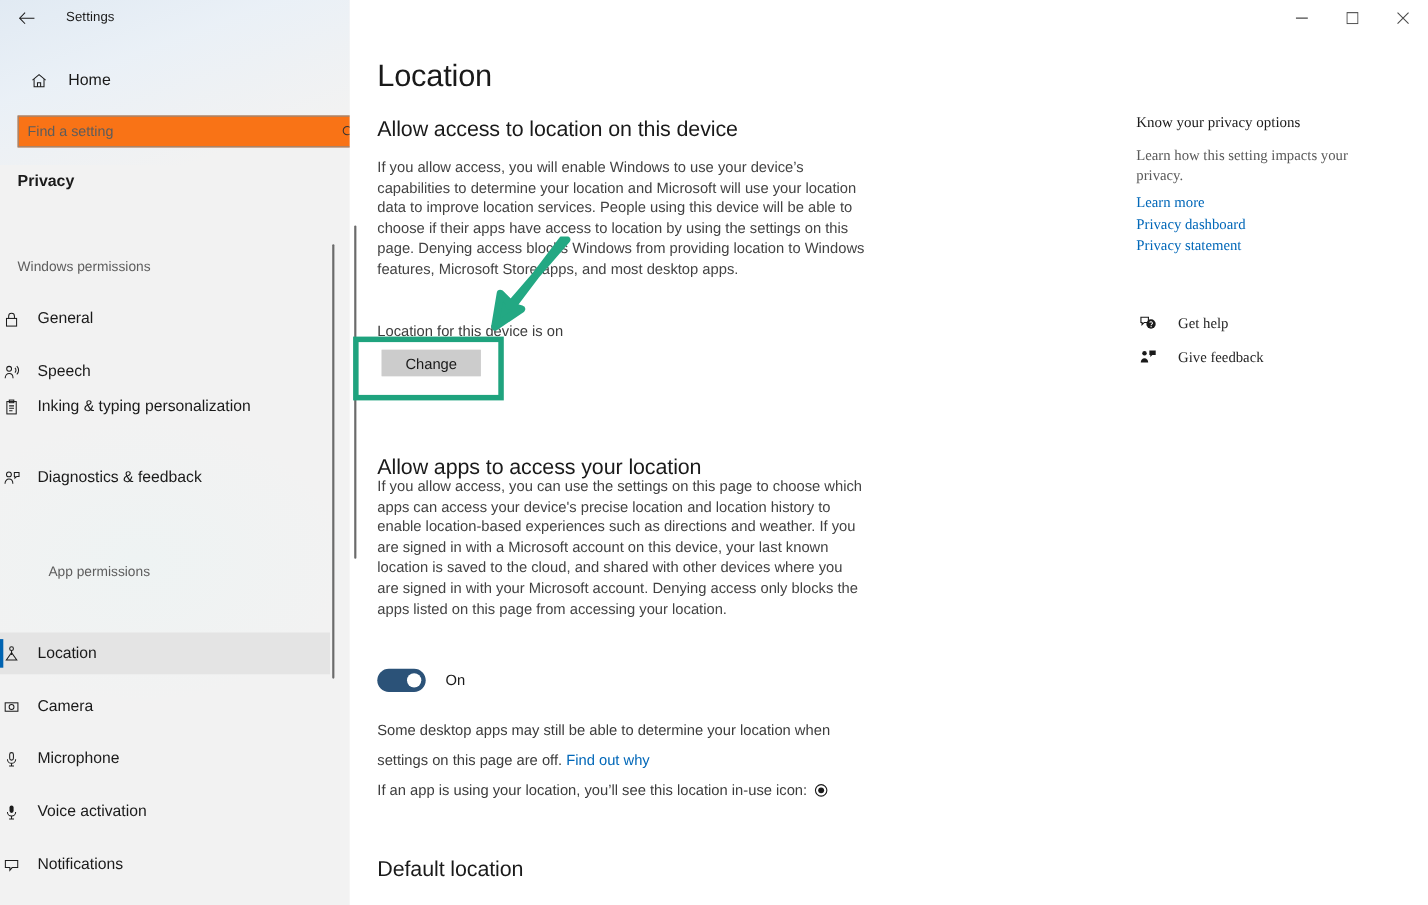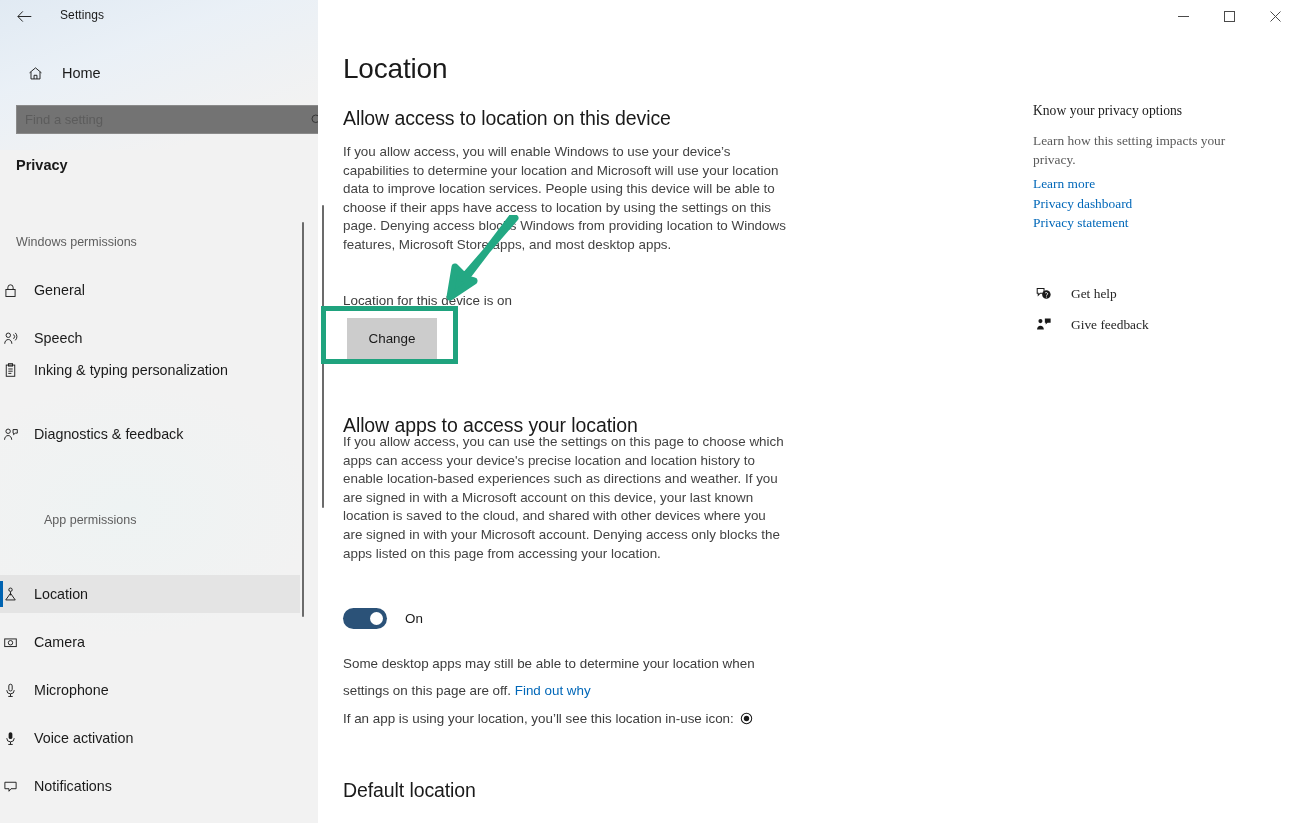--- a/index.html
+++ b/index.html
@@ -90,21 +90,21 @@
     display: flex; align-items: center;
     padding-left: 27px;
   }
   .home-row .ic { width: 24px; color:#1a1a1a; display:flex; align-items:center;}
   .home-row .lbl { margin-left: 11px; font-size: 14.5px; color: #1a1a1a; }
 
   .search-wrap {
     position: absolute;
     left: 16px; top: 105px;
     width: 316px; height: 29px;
-    background: #737373;
+    background: #f97316;
     border: 1px solid #8a8a8a;
     display: flex;
     align-items: center;
   }
   .search-wrap input {
     flex: 1;
     border: none;
     outline: none;
     background: transparent;
     font-family: "Liberation Sans", sans-serif;
@@ -231,21 +231,21 @@
   .status-line {
     position: absolute;
     left: 25px; top: 293px;
     font-size: 13.4px;
     color: #3c3c3c;
   }
 
   .change-btn {
     position: absolute;
     left: 29px; top: 318px;
-    width: 90px; height: 41px;
+    width: 90px; height: 24px;
     background: #cccccc;
     border: 1px solid #cccccc;
     font-family: "Liberation Sans", sans-serif;
     font-size: 13.4px;
     color: #1a1a1a;
     cursor: default;
   }
 
   
   .anno-box {

